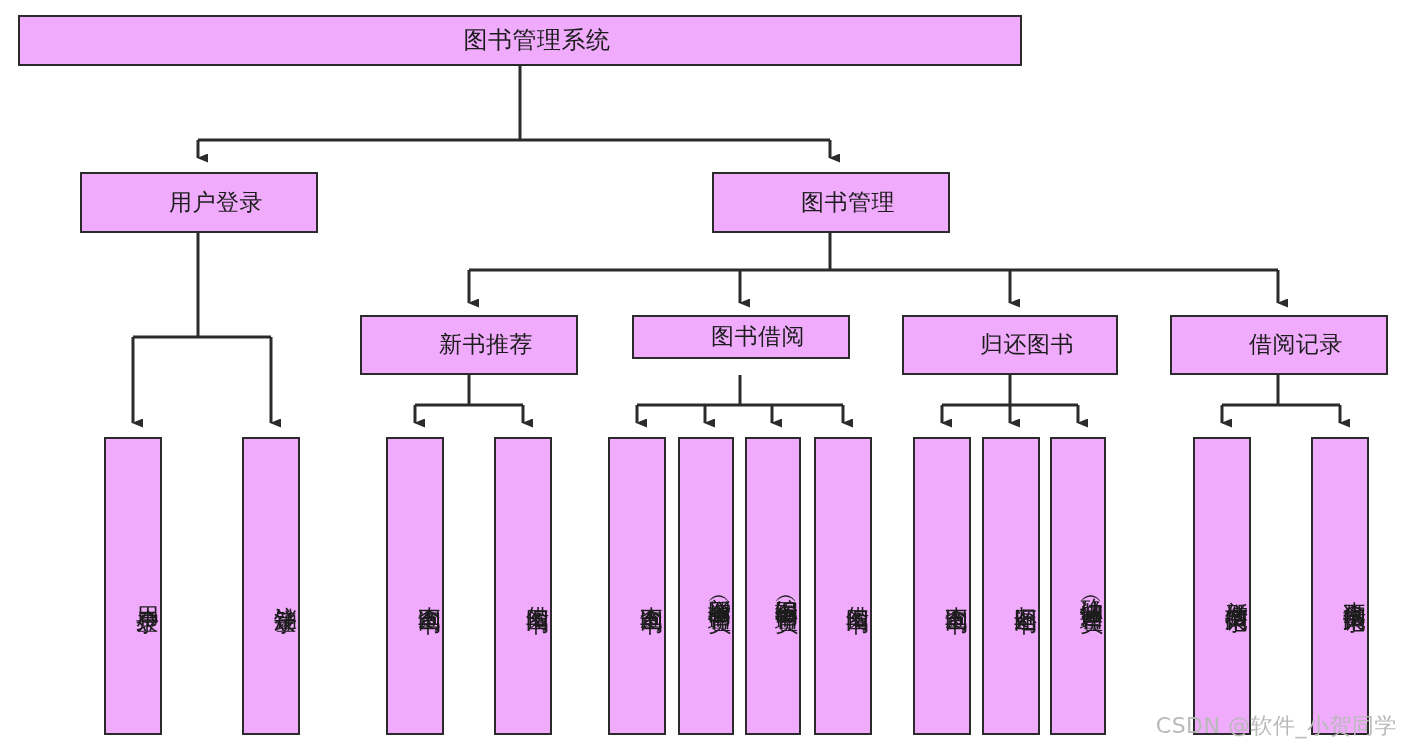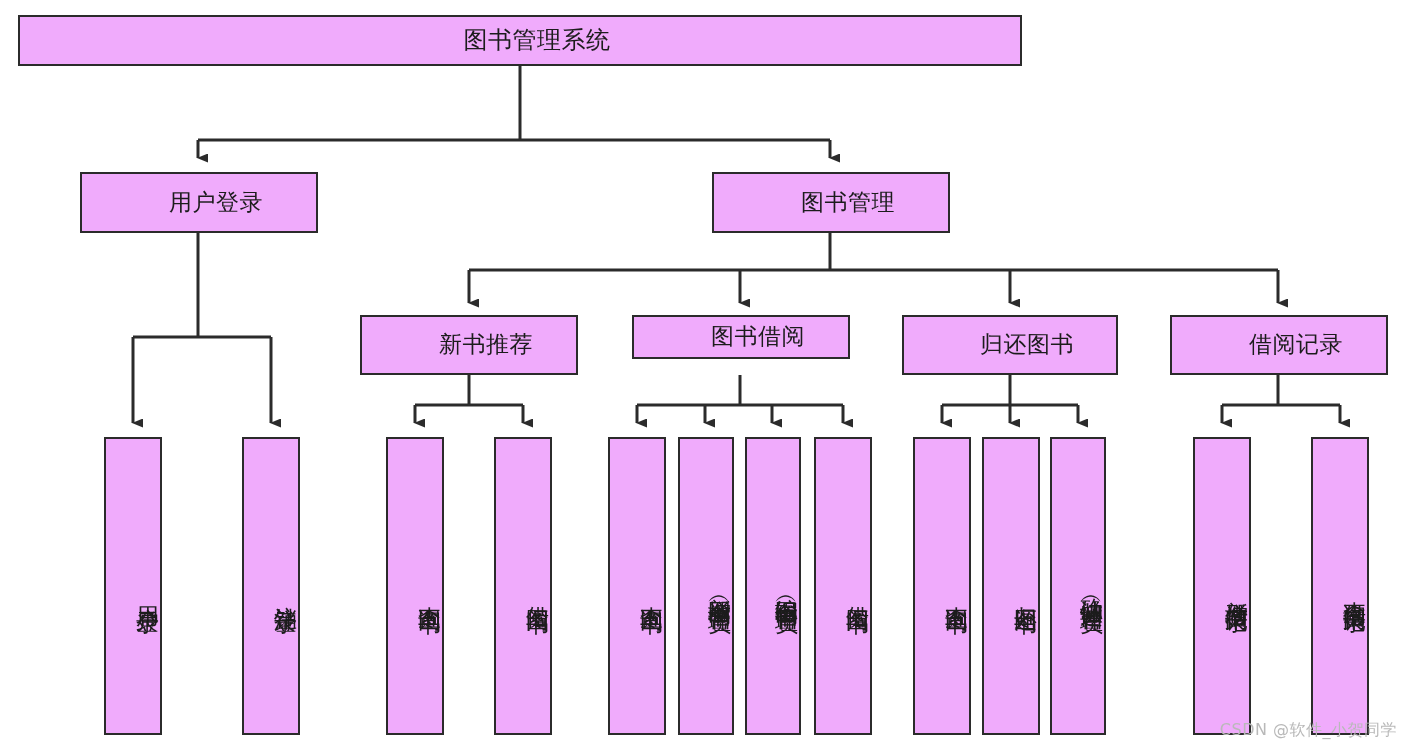--- a/index.html
+++ b/index.html
@@ -58,21 +58,21 @@
   .node-v.long {
     padding-top: 6px;
   }
   .node-label {
     display: block;
   }
   .watermark {
     position: absolute;
     right: 8px;
     bottom: 6px;
-    font-size: 16px;
+    font-size: 22px;
     color: #b9b9b9;
     letter-spacing: 0.5px;
     white-space: nowrap;
     font-family: "DejaVu Sans", "Liberation Sans", sans-serif;
   }
 </style>
 </head>
 <body>
 
 <div id="diagram-canvas">

